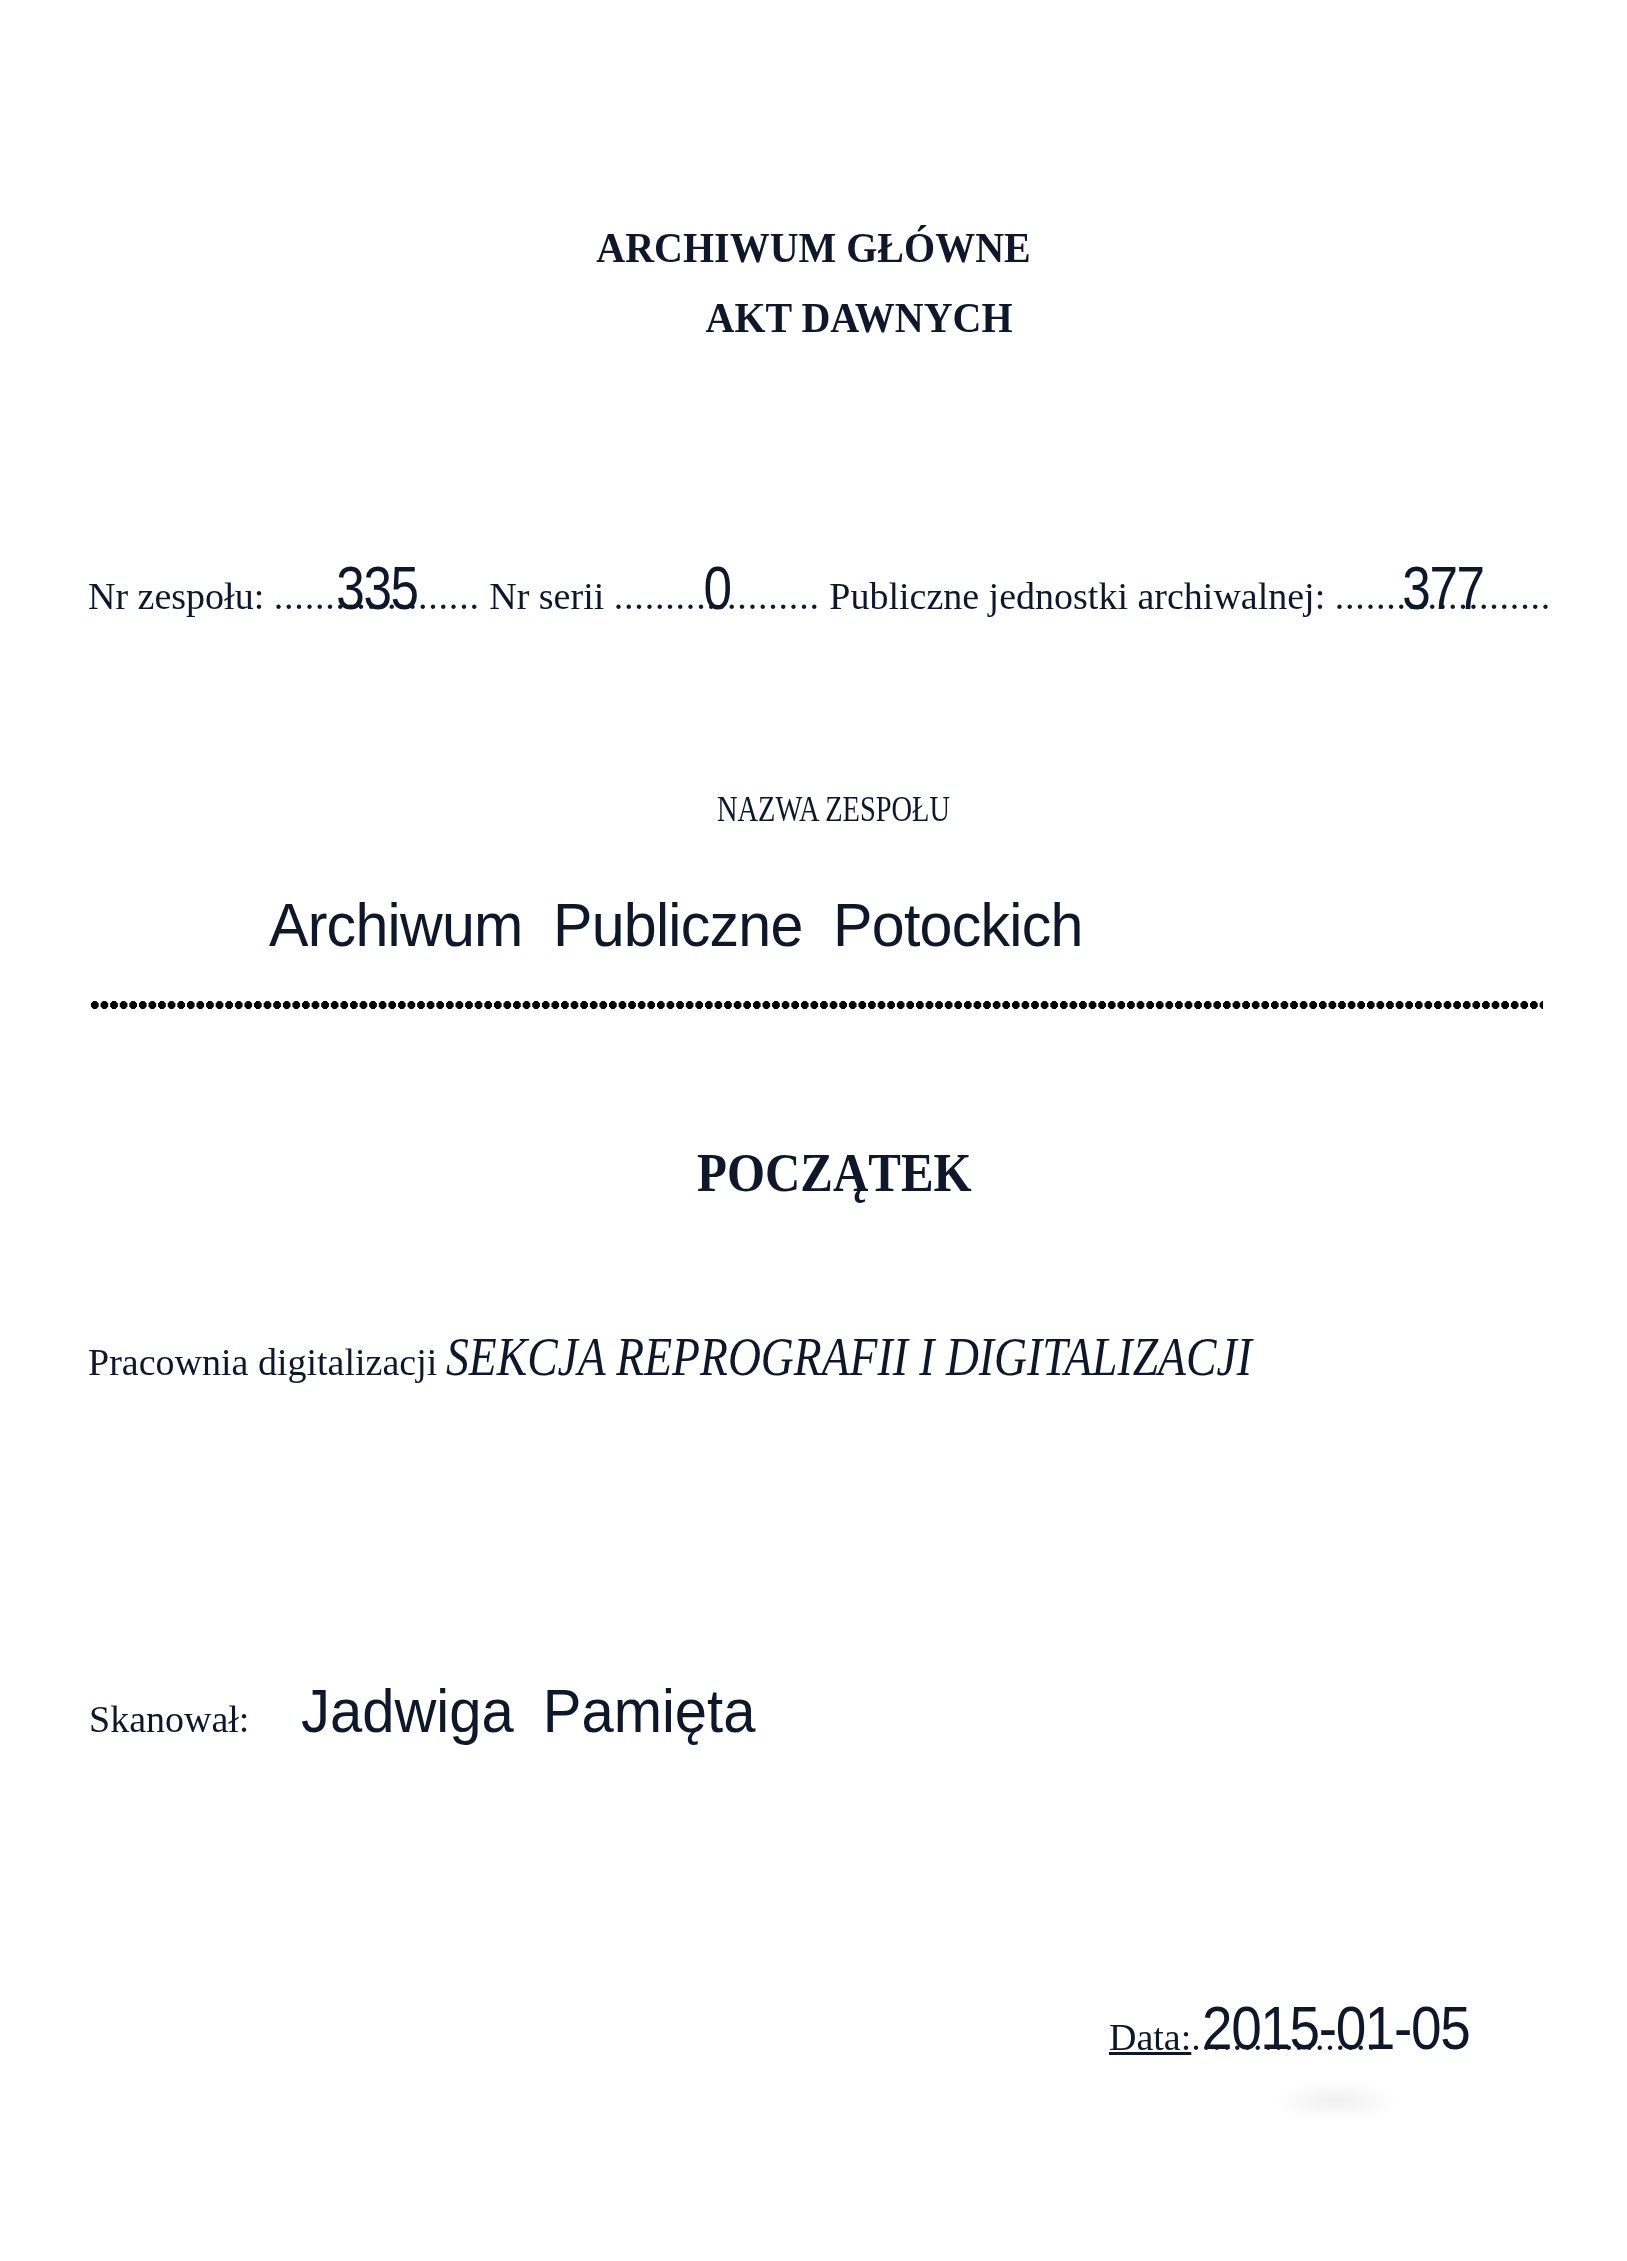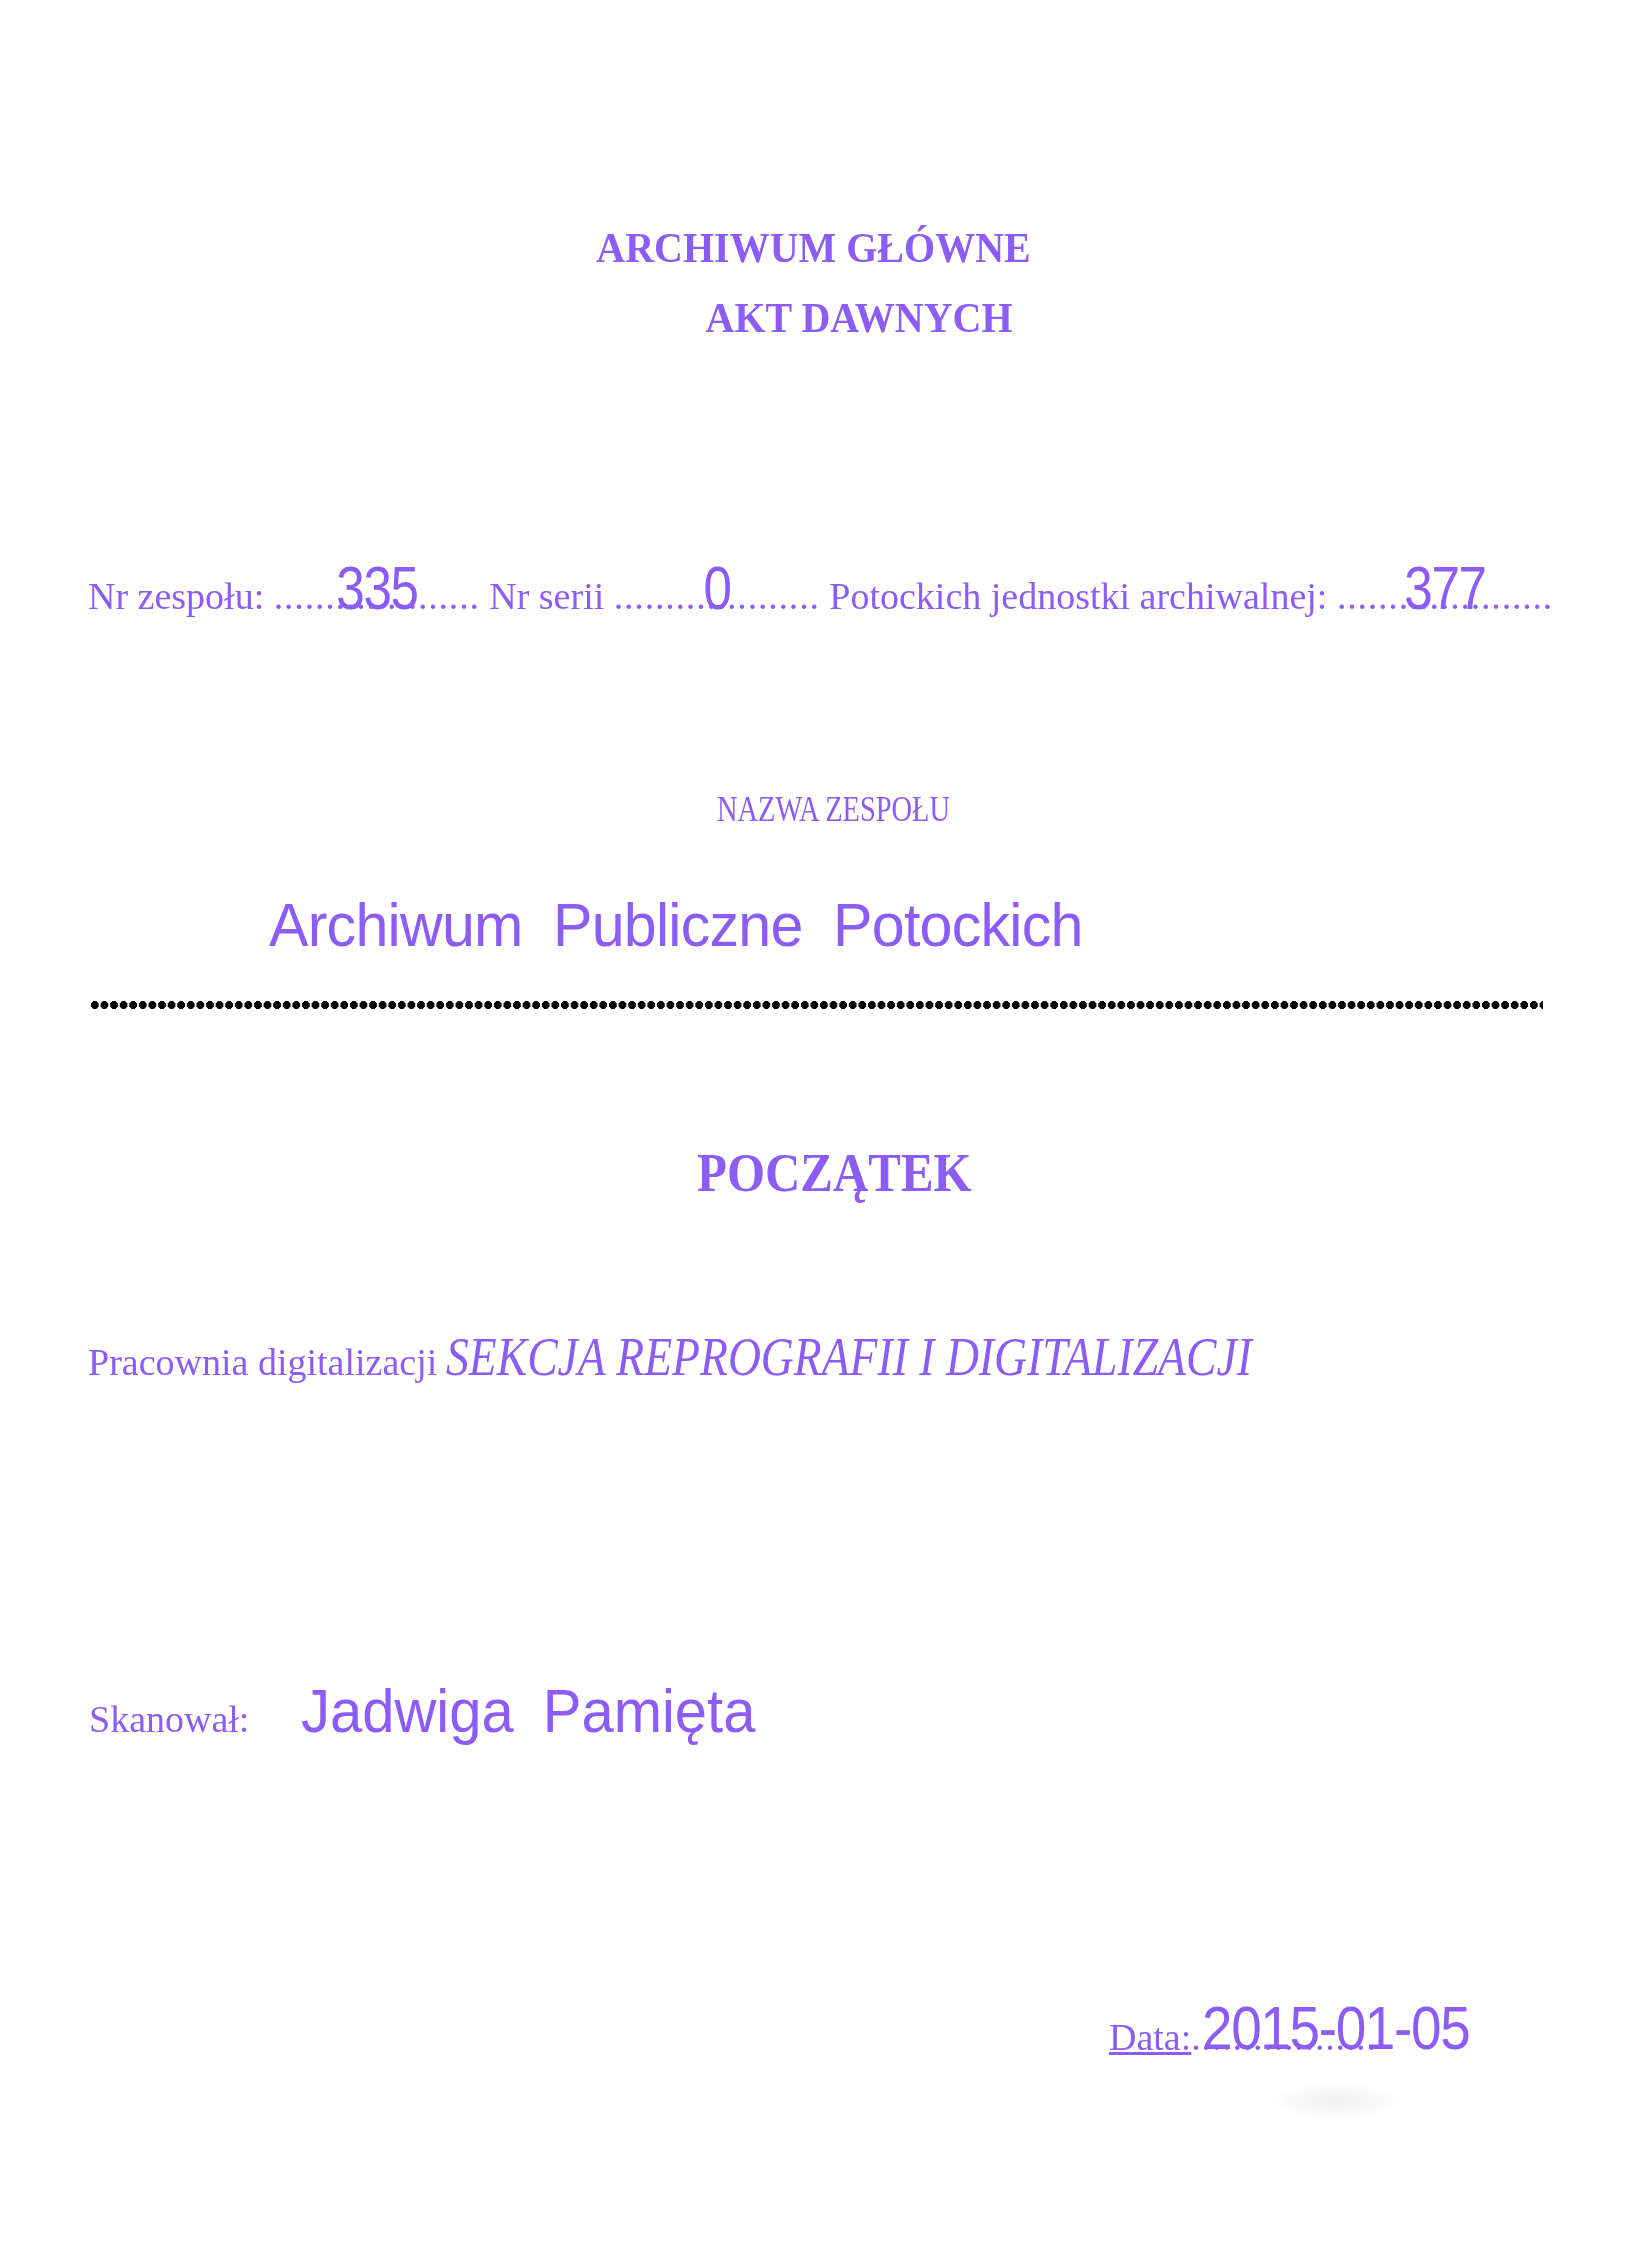--- a/index.html
+++ b/index.html
@@ -1,20 +1,20 @@
 <!DOCTYPE html>
 <html style="font-size:12.3px"><head>
 <meta charset="utf-8">
 <style>
   html,body{margin:0;padding:0;background:#ffffff;}
   .page{
     position:relative;
     width:1628px;height:2261px;
     background:#ffffff;
-    color:#8b5cf6;
+    color:#0f172a;
     font-family:"Liberation Serif", serif;
     overflow:hidden;
   }
   
   .center-line{position:absolute;left:0;width:100%;text-align:center;line-height:1;white-space:nowrap;}
   .h-main{font-weight:bold;font-size:43px;}
   .h-main .squeeze{display:inline-block;transform:scaleX(0.93);transform-origin:center bottom;}
   .h-nazwa{font-weight:normal;font-size:36px;padding-left:19px;}
   .h-nazwa .squeeze{display:inline-block;transform:scaleX(0.79);transform-origin:center bottom;}
   .h-poczatek{font-weight:bold;font-size:55px;margin-left:20px;}
@@ -88,21 +88,21 @@
   </div>
   <div class="center-line h-main" style="top:296px;padding-left:45px;">
     <span class="squeeze">AKT DAWNYCH</span>
   </div>
 
   <div class="form-line">
     <span>Nr zespołu:</span>
     <span class="fill"><span>....................</span><span class="val centered">335</span></span>
     <span>Nr serii</span>
     <span class="fill"><span>....................</span><span class="val centered">0</span></span>
-    <span>Potockich jednostki archiwalnej:</span>
+    <span>Publiczne jednostki archiwalnej:</span>
     <span class="fill"><span>.....................</span><span class="val centered">377</span></span>
   </div>
 
   <div class="center-line h-nazwa" style="top:791px;">
     <span class="squeeze">NAZWA ZESPOŁU</span>
   </div>
 
   <div class="sans-fill fonds-name">Archiwum Publiczne Potockich</div>
 
   <div class="dotted-rule"></div>

